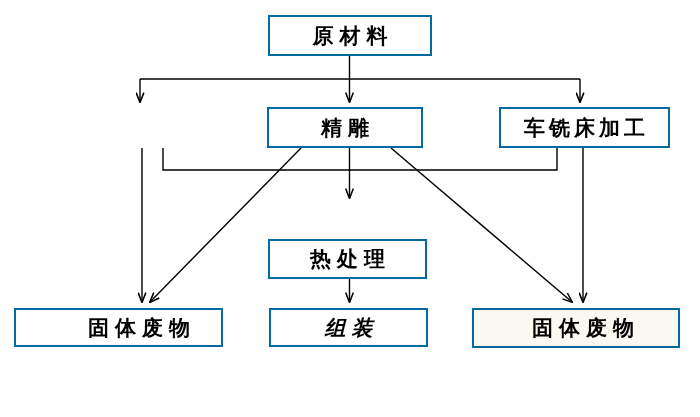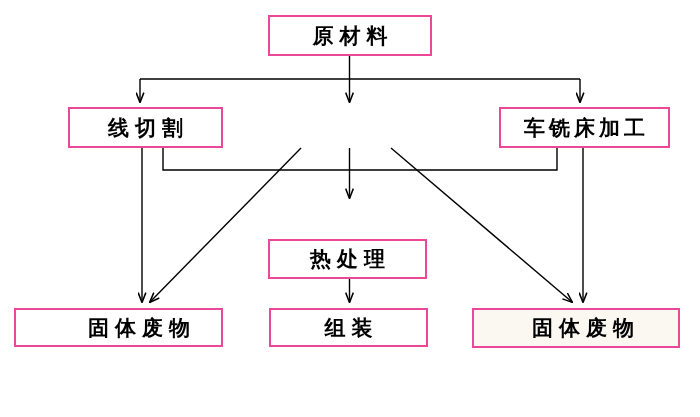--- a/index.html
+++ b/index.html
@@ -7,35 +7,35 @@
     position:relative;
     width:700px;height:417px;
     background:#ffffff;
     font-family:"Liberation Sans","DejaVu Sans",sans-serif;
     overflow:hidden;
   }
   .wires{position:absolute;left:0;top:0;width:700px;height:417px;pointer-events:none;}
   .node{
     position:absolute;
     box-sizing:border-box;
-    border:2px solid #ec4899;
+    border:2px solid #0369a1;
     background:#ffffff;
     display:flex;align-items:center;justify-content:center;
     font-size:21px;font-weight:600;color:#000;
     letter-spacing:6px;text-indent:6px;
     white-space:nowrap;
   }
   
   .n-raw    {left:268px;top:15px; width:164px;height:41px;}
   .n-wire   {left:68px; top:107px;width:155px;height:41px;}
   .n-engr   {left:267px;top:107px;width:156px;height:41px;}
   .n-lathe  {left:499px;top:107px;width:171px;height:41px;letter-spacing:4px;text-indent:4px;}
   .n-heat   {left:268px;top:203px;width:159px;height:40px;margin-top:36px;}
   .n-wasteL {left:14px; top:308px;width:209px;height:39px;justify-content:flex-start;padding-left:66px;}
-  .n-assy   {left:269px;top:308px;width:159px;height:39px;}
+  .n-assy   {left:269px;top:308px;width:159px;height:39px;font-style:italic;}
   .n-wasteR {left:472px;top:308px;width:208px;height:40px;background:#fbf8f2;justify-content:flex-start;padding-left:52px;}
 </style>
 </head>
 <body>
 
 <div class="stage">
 
   <svg class="wires" viewBox="0 0 700 417" xmlns="http://www.w3.org/2000/svg">
     <defs>
       <marker id="arr" viewBox="0 0 10 8" markerWidth="11" markerHeight="9" refX="9" refY="4" orient="auto" markerUnits="userSpaceOnUse">
@@ -59,20 +59,20 @@
       <path d="M301 148 L150 302" marker-end="url(#arr)"></path>
       <path d="M391 148 L572 302" marker-end="url(#arr)"></path>
 
       <path d="M583 148 V302" marker-end="url(#arr)"></path>
 
       <path d="M349.5 243 V302" marker-end="url(#arr)"></path>
     </g>
   </svg>
 
   <div class="node n-raw">原材料</div>
-  <div class="node n-wire">线切割</div>
+  <div class="node n-engr">精雕</div>
   <div class="node n-lathe">车铣床加工</div>
   <div class="node n-heat">热处理</div>
   <div class="node n-wasteL">固体废物</div>
   <div class="node n-assy">组装</div>
   <div class="node n-wasteR">固体废物</div>
 
 </div>
 
 </body></html>

